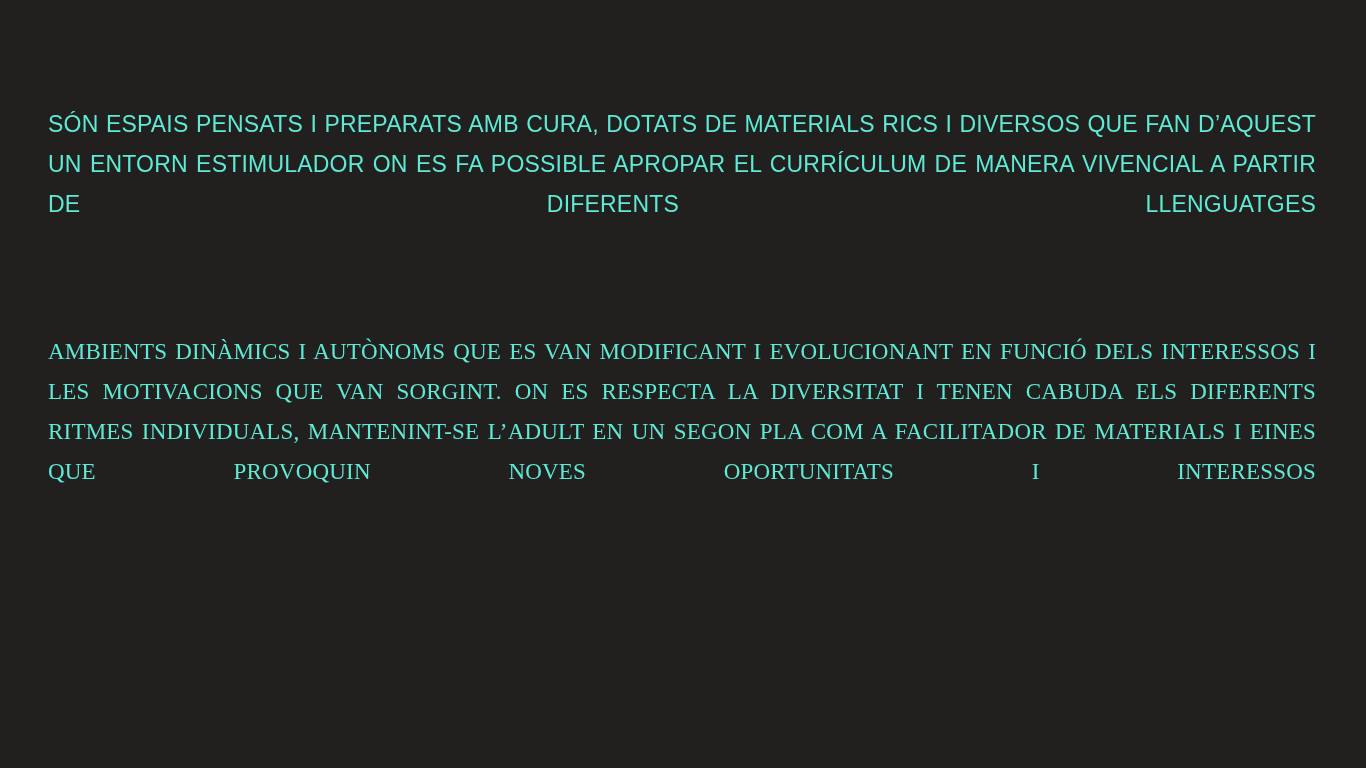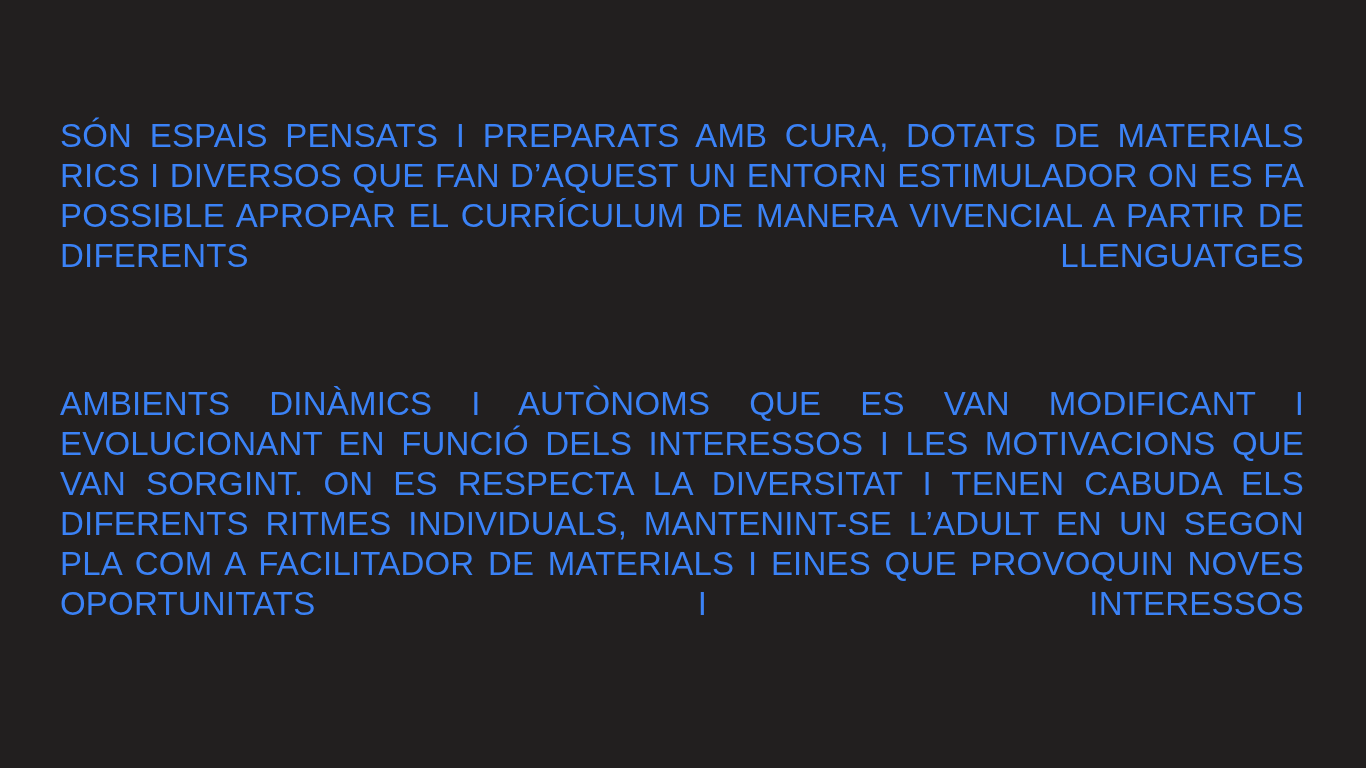--- a/index.html
+++ b/index.html
@@ -21,32 +21,32 @@
     background: #221f1f;
     box-sizing: border-box;
   }
   .content {
     position: absolute;
     left: 48px;
     top: 104px;
     width: 1268px;
   }
   .para {
-    color: #3b82f6;
-    font-size: 33px;
+    color: #5eead4;
+    font-size: 23px;
     line-height: 40px;
     text-align: justify;
     text-transform: uppercase;
     letter-spacing: 0.2px;
-    margin: 12px;
+    margin: 0;
     word-spacing: 0.5px;
   }
   .para.p1 { margin-bottom: 68px; }
   .para.p2 { margin-bottom: 68px; }
-  .para.p3 { margin-bottom: 0; }
+  .para.p3 { margin-bottom: 0; font-family: Liberation Serif, serif; }
   
   .para::after {
     content: "";
     display: inline-block;
     width: 100%;
   }
 </style>
 </head>
 <body>
 

